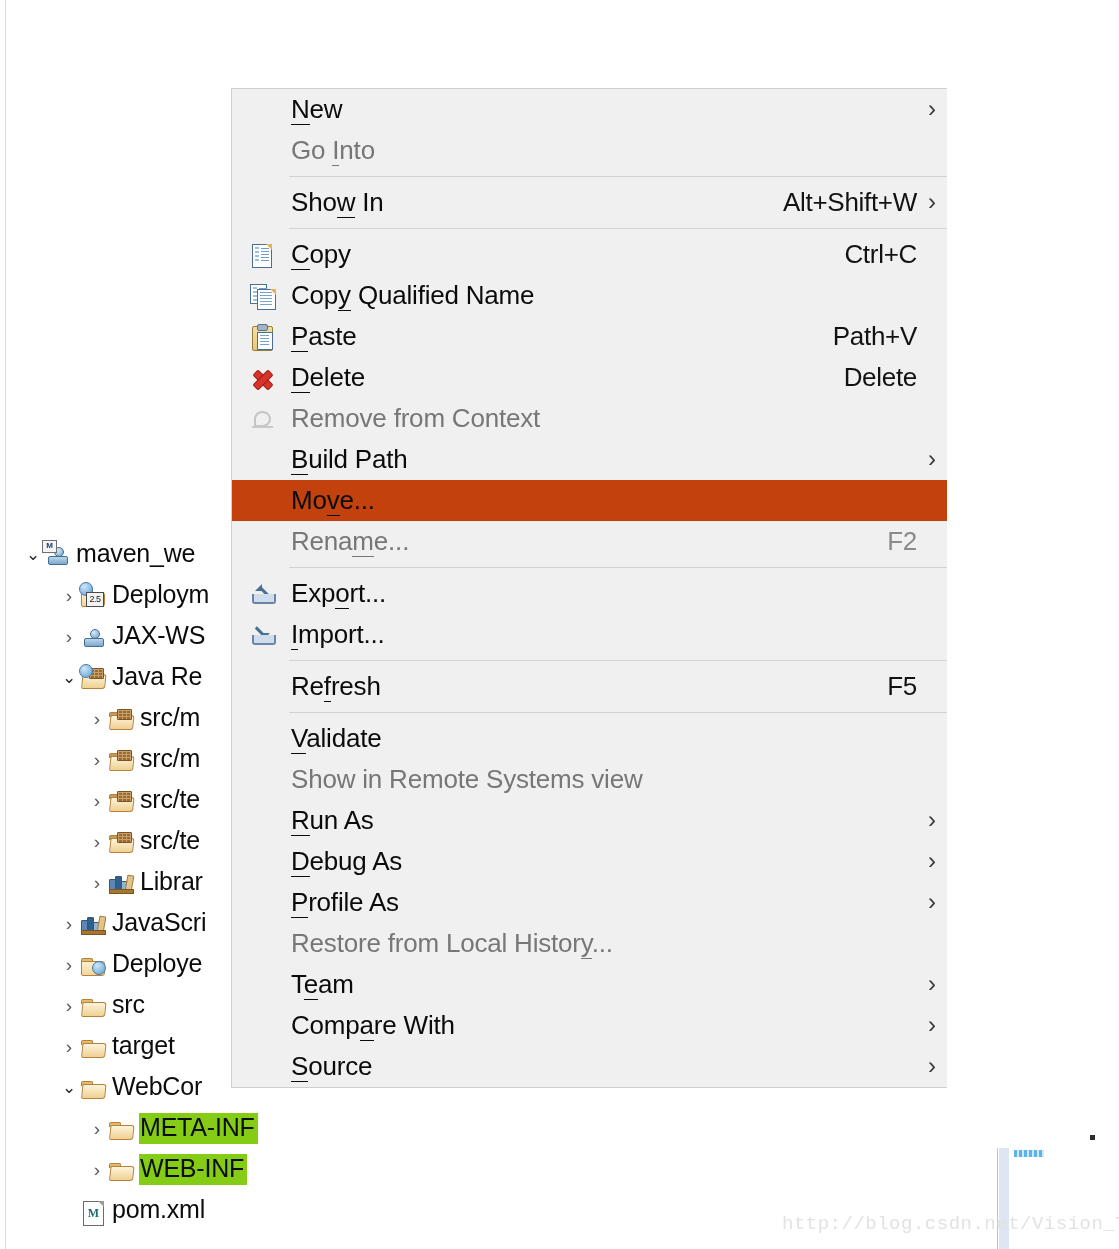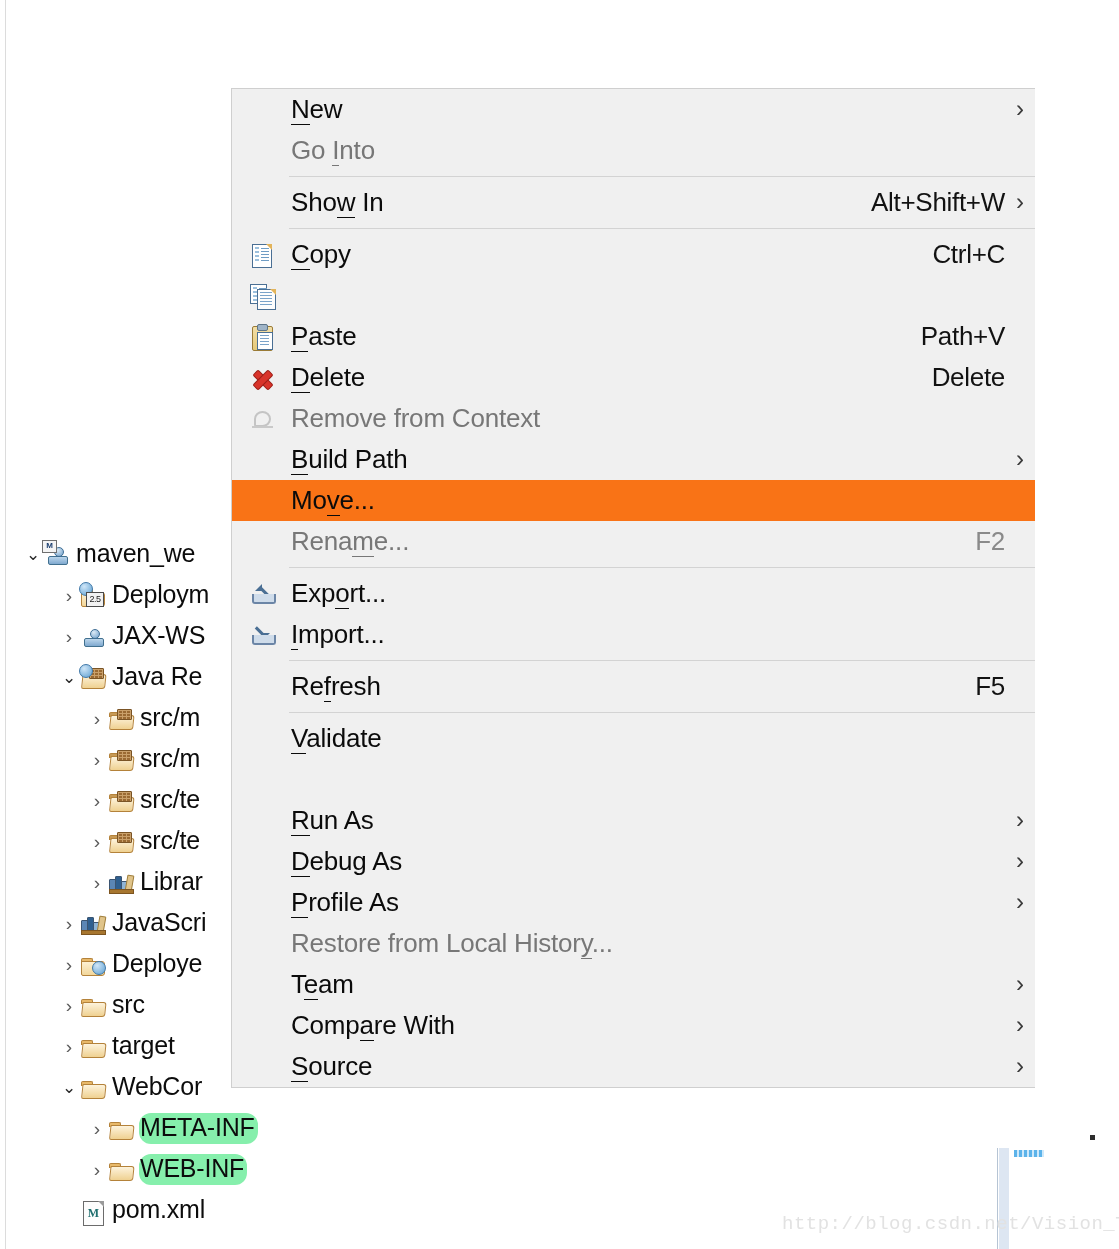--- a/index.html
+++ b/index.html
@@ -28,21 +28,21 @@
   }
   .twist.open{color:#2b2b2b;font-size:17px;}
   .twist.none{color:transparent;}
   .ticon{
     width:26px;flex:0 0 26px;height:24px;position:relative;margin-right:5px;
   }
   .tlabel{
     font-size:25px;color:#0c0c0c;letter-spacing:-0.2px;line-height:1;
     padding:2px 3px 4px 1px;
   }
-  .trow.sel .tlabel{background:#86efac;border-radius:12px;}
+  .trow.sel .tlabel{background:#84cc16;}
 
   
   .folder{position:absolute;left:1px;top:5px;width:24px;height:17px;}
   .folder:before{
     content:"";position:absolute;left:0;top:0;width:10px;height:4px;
     background:#e8b96a;border:1px solid #b4823a;border-bottom:none;border-radius:2px 2px 0 0;
   }
   .folder:after{
     content:"";position:absolute;left:0;top:3px;width:22px;height:13px;
     background:linear-gradient(#fdf0d2,#f2d79b);
@@ -90,29 +90,29 @@
     background:radial-gradient(circle at 35% 30%,#dceaf6,#6d9ec9);border:1px solid #3f6e95;}
   .xmlfile{position:absolute;left:3px;top:2px;width:19px;height:23px;
     background:#fdfdfd;border:1px solid #6b6b6b;}
   .xmlfile:after{content:"M";position:absolute;left:0;right:0;top:4px;text-align:center;
     font-size:12px;font-weight:bold;color:#1f6f6f;font-family:"Liberation Serif",serif;}
   .xmlfile:before{content:"";position:absolute;right:-1px;top:-1px;border-width:0 6px 6px 0;
     border-style:solid;border-color:transparent #9a9a9a transparent transparent;}
 
   
   #ctxmenu{
-    position:absolute;left:231px;top:88px;width:804px;
+    position:absolute;left:231px;top:88px;width:716px;
     background:#f0f0f0;border:1px solid #cfcfcf;border-right:none;
     box-sizing:border-box;
   }
   .mrow{
     position:relative;height:41px;display:flex;align-items:center;
     box-sizing:border-box;
   }
-  .mrow.sel{background:#f97316;}
+  .mrow.sel{background:#c2410c;}
   .micon{
     position:absolute;left:18px;top:50%;transform:translateY(-50%);
     width:26px;height:24px;
   }
   .mlabel{
     margin-left:59px;font-size:26px;color:#0b0b0b;line-height:1;
     letter-spacing:-0.2px;white-space:nowrap;
     padding-bottom:2px;
   }
   .mrow.disabled .mlabel{color:#777777;}
@@ -366,20 +366,21 @@
       <span class="maccel">Ctrl+C</span>
       <span class="marrow empty">›</span>
     </div>
     <div class="mrow">
       <span class="micon">
         <span class="ic-copy" style="left:0;top:0;width:15px;height:18px"></span>
         <span class="ic-copy2">
           <span class="ic-corner"></span>
         </span>
       </span>
+      <span class="mlabel">Cop<span class="u">y</span> Qualified Name</span>
       <span style="margin-left:auto"></span>
       <span class="marrow empty">›</span>
     </div>
     <div class="mrow">
       <span class="micon">
         <span class="ic-paste-board"></span>
         <span class="ic-paste-clip"></span>
         <span class="ic-paste-page"></span>
       </span>
       <span class="mlabel"><span class="u">P</span>aste</span>
@@ -448,20 +449,21 @@
       <span class="maccel">F5</span>
       <span class="marrow empty">›</span>
     </div>
     <div class="msep"></div>
     <div class="mrow">
       <span class="mlabel"><span class="u">V</span>alidate</span>
       <span style="margin-left:auto"></span>
       <span class="marrow empty">›</span>
     </div>
     <div class="mrow disabled">
+      <span class="mlabel">Show in Remote Systems view</span>
       <span style="margin-left:auto"></span>
       <span class="marrow empty">›</span>
     </div>
     <div class="mrow">
       <span class="mlabel"><span class="u">R</span>un As</span>
       <span style="margin-left:auto"></span>
       <span class="marrow">›</span>
     </div>
     <div class="mrow">
       <span class="mlabel"><span class="u">D</span>ebug As</span>

